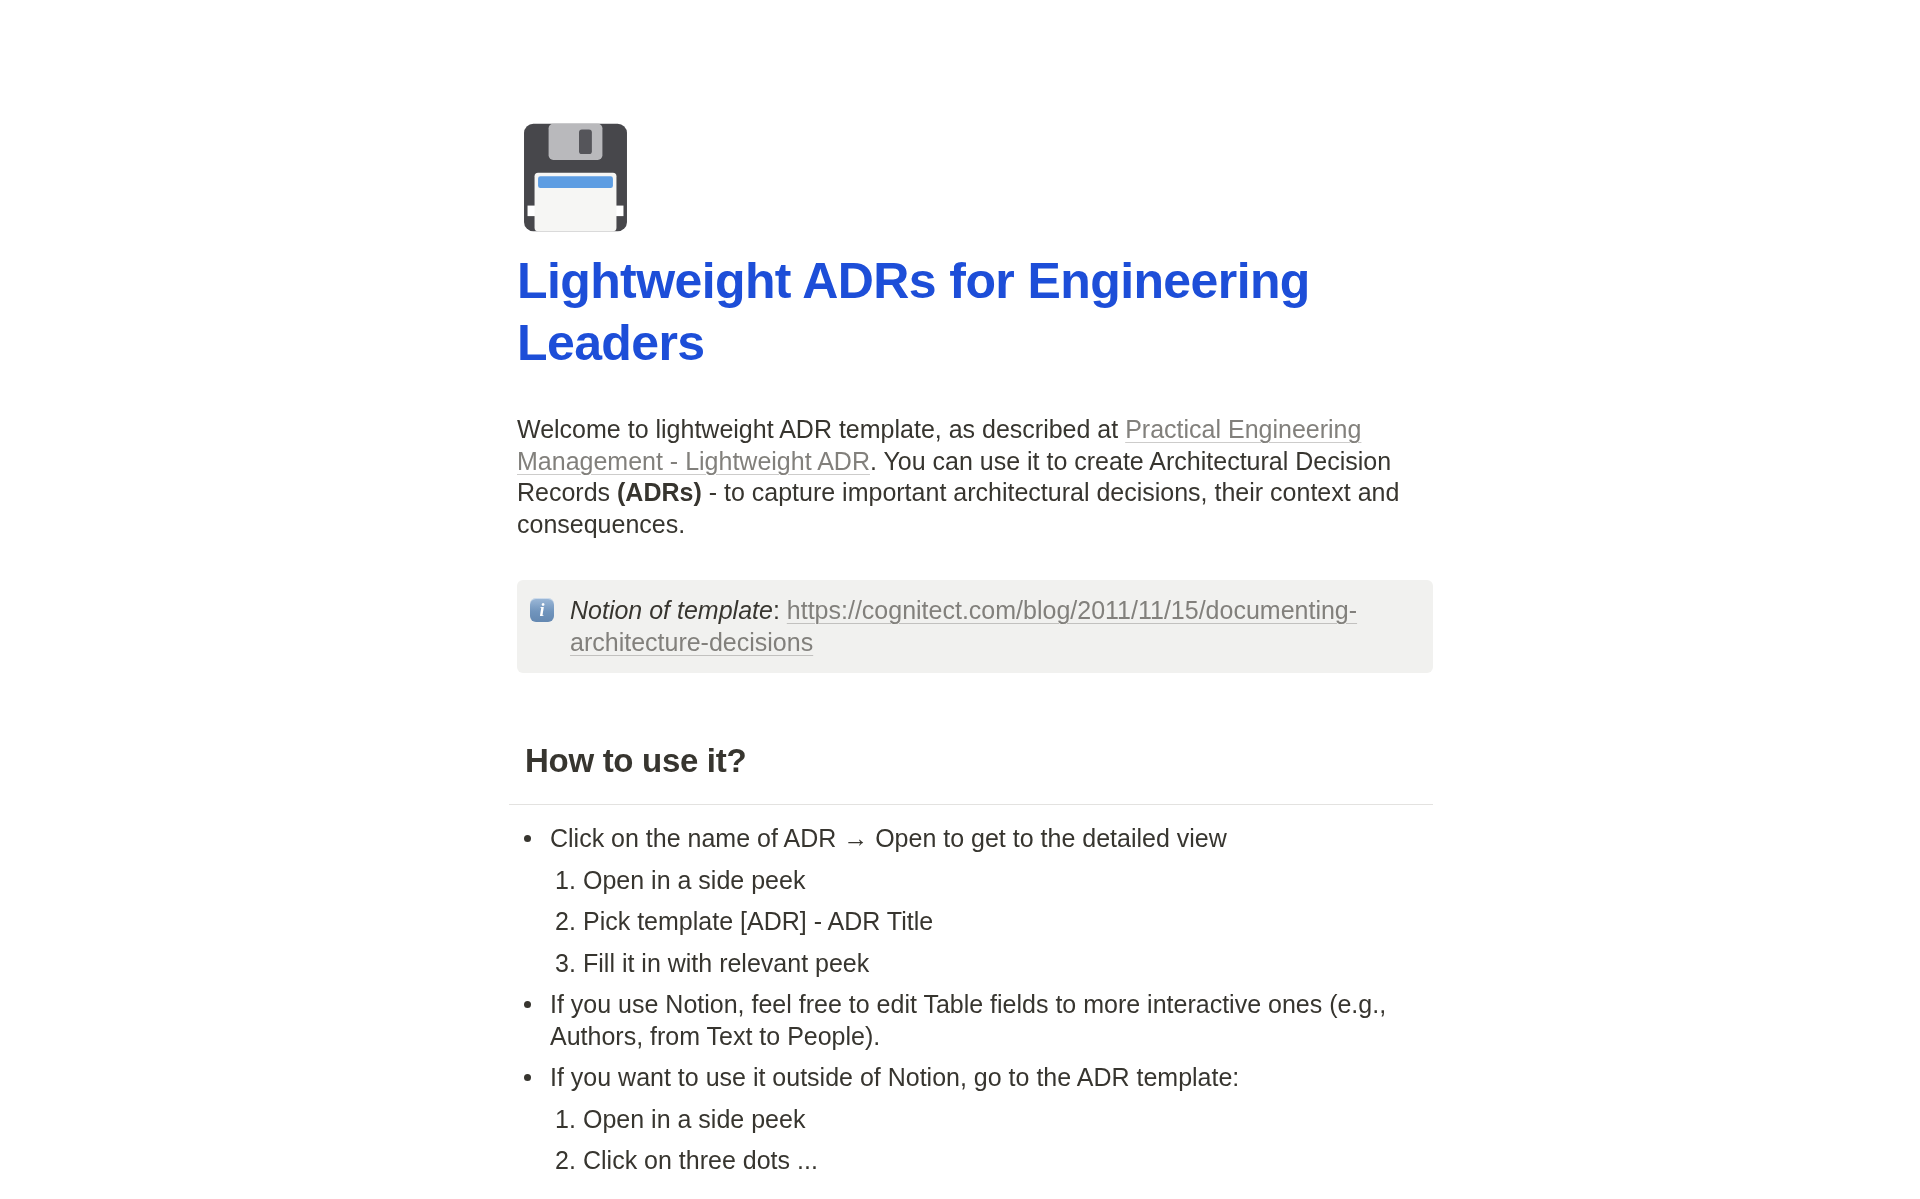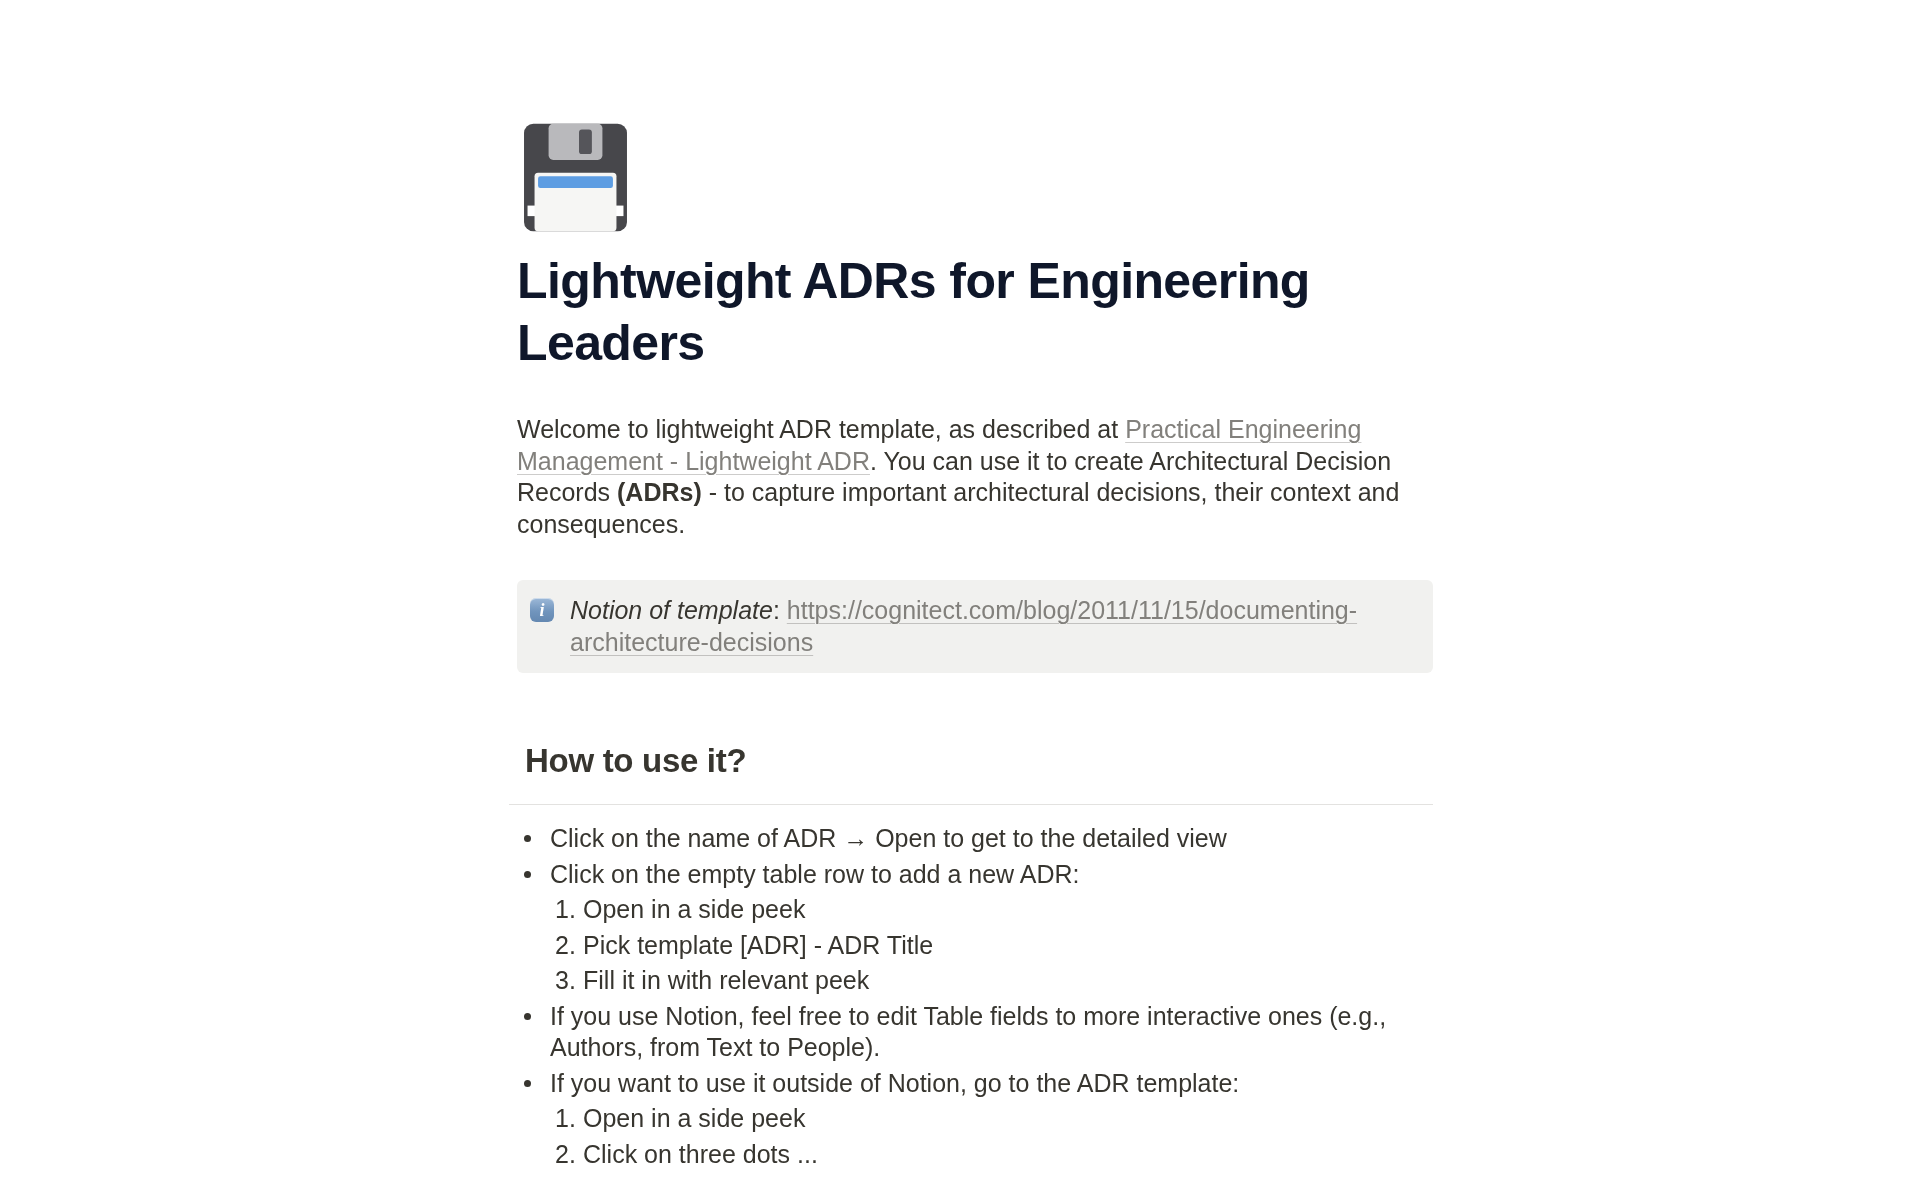--- a/index.html
+++ b/index.html
@@ -11,21 +11,21 @@
     font-family: "Liberation Sans", sans-serif;
     color: #37352f;
   }
   .content { width: 916px; margin-left: 517px; }
 
   .page-icon { display: block; margin-top: 119px; width: 117px; height: 117px; }
 
   .page-title {
     margin: 14px 0 0 0;
     font-size: 50px; line-height: 62px; font-weight: 700;
-    letter-spacing: -0.6px; color: #0f172a;
+    letter-spacing: -0.6px; color: #1d4ed8;
   }
 
   .intro {
     margin-top: 40px;
     font-size: 25px; line-height: 31.5px;
   }
   a.gray-link, .gray-link {
     color: #82807c;
     text-decoration: underline;
     text-decoration-color: rgba(55,53,47,0.25);
@@ -64,21 +64,21 @@
     font-size: 33px; line-height: 43px; font-weight: 700;
     letter-spacing: -0.3px; color: #37352f;
   }
   .divider {
     margin-top: 22px; margin-left: -8px;
     width: calc(100% + 8px);
     height: 1px; background: #e3e2e0;
   }
 
   .list { margin-top: 18px; font-size: 25px; line-height: 31.5px; }
-  .li { display: flex; margin-top: 4px; }
+  .li { display: flex; margin-top: 10px; }
   .li .txt { flex: 1 1 auto; }
   .li.bullet .marker {
     flex: 0 0 33px; width: 33px;
     display: flex; justify-content: flex-start; padding-left: 7px;
   }
   .dot { width: 7px; height: 7px; border-radius: 50%; background: #37352f; margin-top: 12px; }
   .li.numbered { padding-left: 38px; }
   .li.numbered .marker {
     flex: 0 0 17px; width: 17px; text-align: right; margin-right: 11px;
   }
@@ -111,26 +111,20 @@
 
   <div class="divider"></div>
 
   <div class="list">
       <div class="li bullet">
         <span class="marker">
           <span class="dot"></span>
         </span>
         <span class="txt">Click on the name of ADR → Open to get to the detailed view</span>
       </div>
-      <div class="li bullet">
-        <span class="marker">
-          <span class="dot"></span>
-        </span>
-        <span class="txt">Click on the empty table row to add a new ADR:</span>
-      </div>
       <div class="li numbered">
         <span class="marker">1.</span>
         <span class="txt">Open in a side peek</span>
       </div>
       <div class="li numbered">
         <span class="marker">2.</span>
         <span class="txt">Pick template [ADR] - ADR Title</span>
       </div>
       <div class="li numbered">
         <span class="marker">3.</span>

